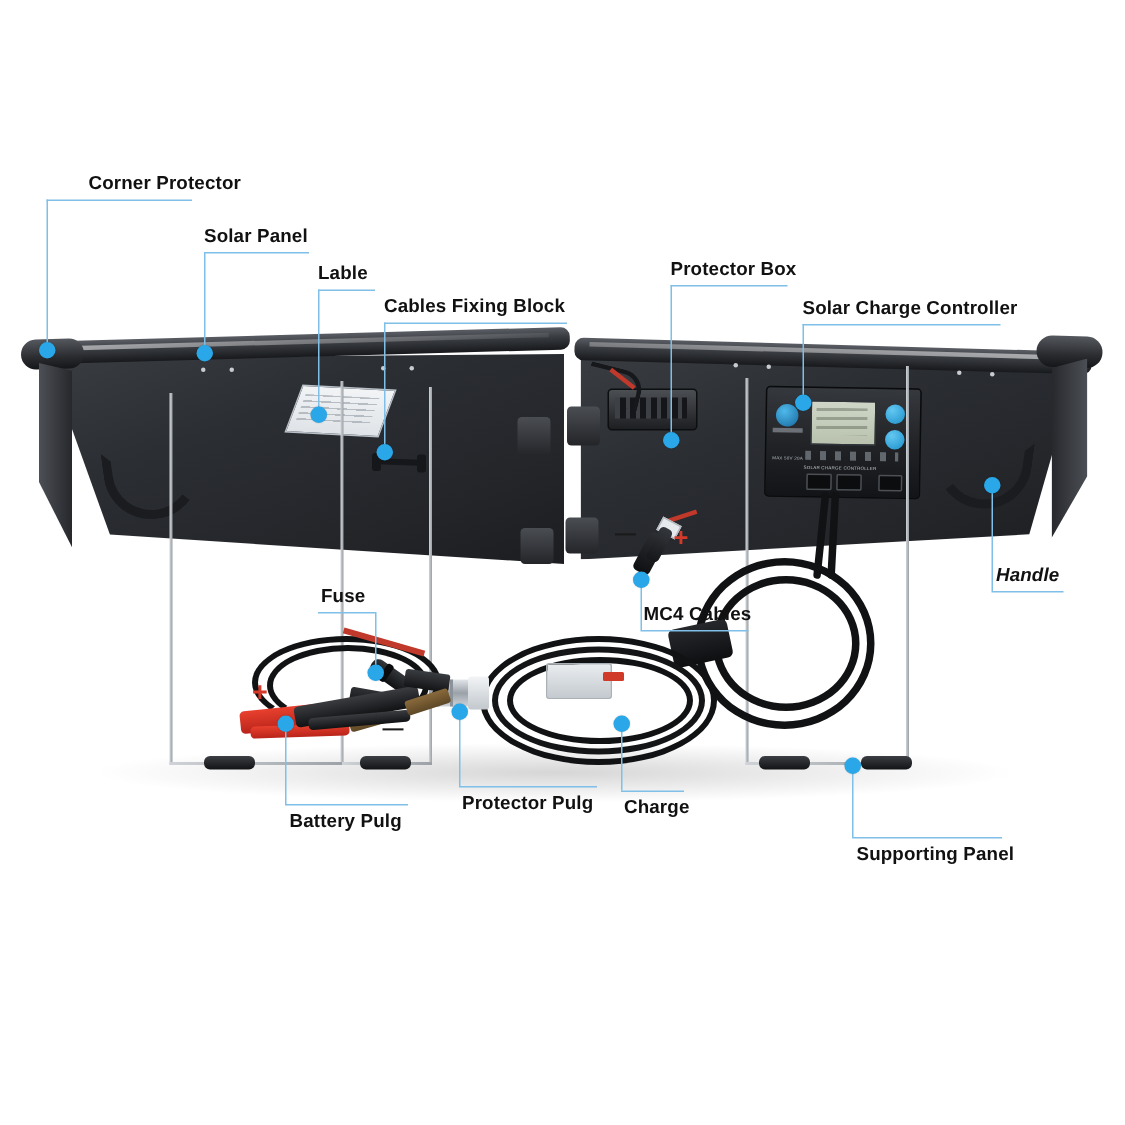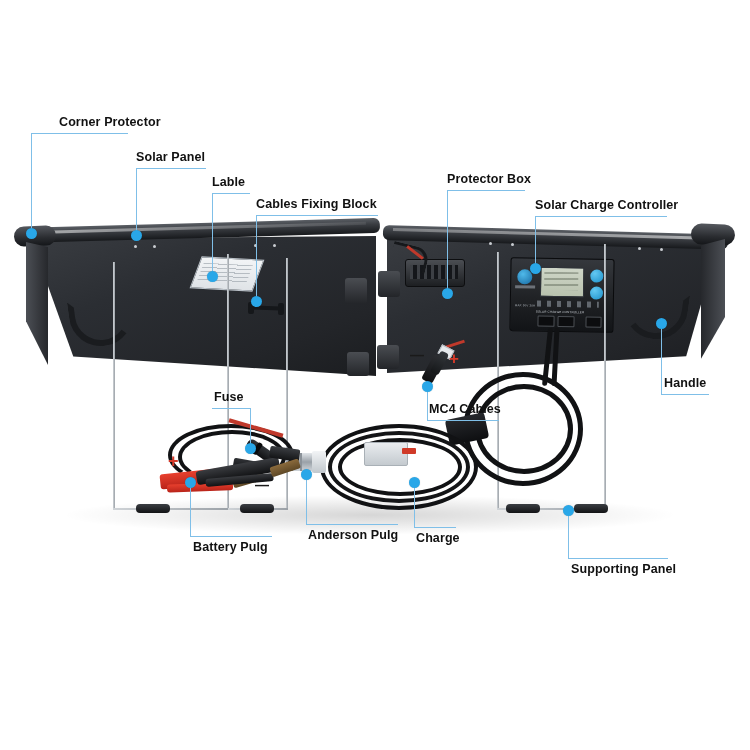--- a/index.html
+++ b/index.html
@@ -396,41 +396,41 @@
   <div class="callout-text" style="left:447px; top:172px;">Protector Box</div>
   <div class="lead-h" style="left:447px; top:190px; width:78px;"></div>
   <div class="lead-v" style="left:447px; top:190px; height:102px;"></div>
   <div class="dot" style="left:442px; top:288px;"></div>
 
   <div class="callout-text" style="left:535px; top:198px;">Solar Charge Controller</div>
   <div class="lead-h" style="left:535px; top:216px; width:132px;"></div>
   <div class="lead-v" style="left:535px; top:216px; height:52px;"></div>
   <div class="dot" style="left:530px; top:263px;"></div>
 
-  <div class="callout-text" style="left:664px; top:376px;">Handle</div>
+  <div class="callout-text" style="left:664px; top:376px;font-style:italic;">Handle</div>
   <div class="lead-h" style="left:661px; top:394px; width:48px;"></div>
   <div class="lead-v" style="left:661px; top:322px; height:72px;"></div>
   <div class="dot" style="left:656px; top:318px;"></div>
 
   <div class="callout-text" style="left:214px; top:390px;">Fuse</div>
   <div class="lead-h" style="left:212px; top:408px; width:38px;"></div>
   <div class="lead-v" style="left:250px; top:408px; height:37px;"></div>
   <div class="dot" style="left:245px; top:443px;"></div>
 
   <div class="callout-text" style="left:429px; top:402px;">MC4 Cables</div>
   <div class="lead-h" style="left:427px; top:420px; width:72px;"></div>
   <div class="lead-v" style="left:427px; top:386px; height:34px;"></div>
   <div class="dot" style="left:422px; top:381px;"></div>
 
   <div class="callout-text" style="left:193px; top:540px;">Battery Pulg</div>
   <div class="lead-h" style="left:190px; top:536px; width:82px;"></div>
   <div class="lead-v" style="left:190px; top:482px; height:54px;"></div>
   <div class="dot" style="left:185px; top:477px;"></div>
 
-  <div class="callout-text" style="left:308px; top:528px;">Anderson Pulg</div>
+  <div class="callout-text" style="left:308px; top:528px;">Protector Pulg</div>
   <div class="lead-h" style="left:306px; top:524px; width:92px;"></div>
   <div class="lead-v" style="left:306px; top:474px; height:50px;"></div>
   <div class="dot" style="left:301px; top:469px;"></div>
 
   <div class="callout-text" style="left:416px; top:531px;">Charge</div>
   <div class="lead-h" style="left:414px; top:527px; width:42px;"></div>
   <div class="lead-v" style="left:414px; top:482px; height:45px;"></div>
   <div class="dot" style="left:409px; top:477px;"></div>
 
   <div class="callout-text" style="left:571px; top:562px;">Supporting Panel</div>

